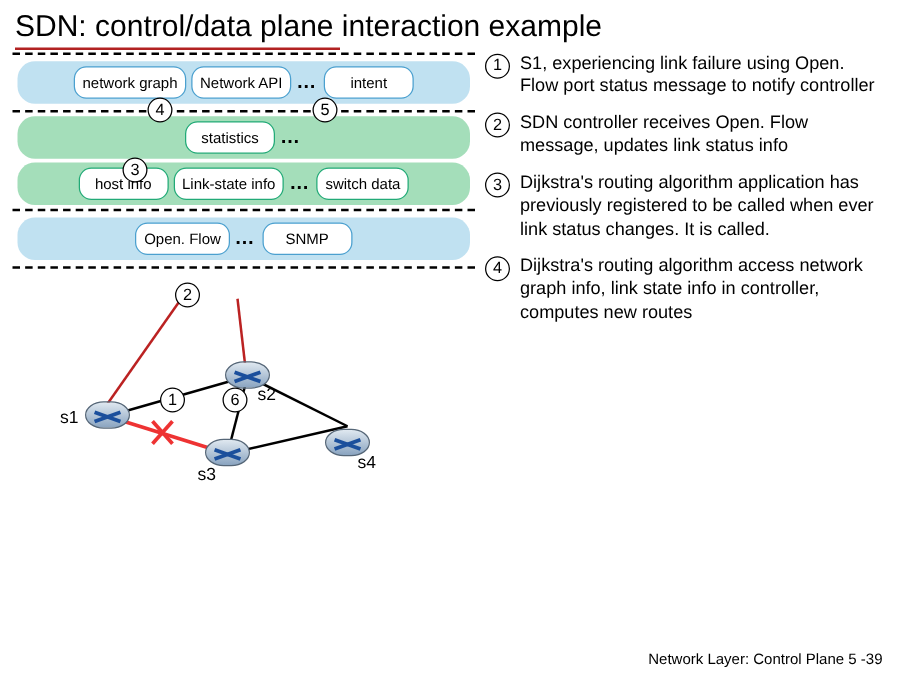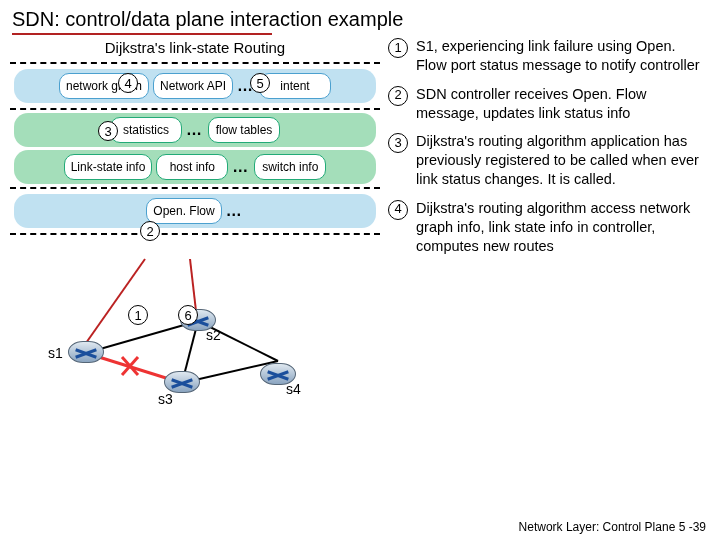--- a/index.html
+++ b/index.html
@@ -5,21 +5,21 @@
   * { box-sizing: border-box; margin: 0; padding: 0; }
   body {
     width: 720px;
     height: 540px;
     font-family: Arial, Helvetica, sans-serif;
     background: #fff;
     position: relative;
     overflow: hidden;
   }
   .title {
-    font-size: 20px;
+    font-size: 24px;
     padding: 8px 12px 0 12px;
     line-height: 1.15;
     position: relative;
   }
   .title-underline {
     height: 2px;
     background: #b22222;
     width: 260px;
     margin-left: 12px;
     margin-top: 2px;
@@ -120,47 +120,46 @@
 </head>
 <body>
 
 <div class="title">
   <span>SDN: control/data plane interaction example</span>
 </div>
 <div class="title-underline"></div>
 
 <div class="content">
   <div class="left">
-    <div class="box-label">Dijkstra's link-state Routing</div>
 
     <div class="dash">
       <div class="layer layer-a">
         <div class="cell cell-a">network graph</div>
         <div class="cell cell-a">Network API</div>
         <span class="dots">…</span>
         <div class="cell cell-a">intent</div>
       </div>
     </div>
 
     <div class="layer layer-b">
       <div class="cell">statistics</div>
       <span class="dots">…</span>
-      <div class="cell">flow tables</div>
     </div>
     <div class="layer layer-b">
+      <div class="cell">host info</div>
       <div class="cell">Link-state info</div>
-      <div class="cell">host info</div>
       <span class="dots">…</span>
-      <div class="cell">switch info</div>
+      <div class="cell">switch data</div>
     </div>
 
     <div class="dash">
       <div class="layer layer-a">
         <div class="cell cell-a">Open. Flow</div>
         <span class="dots">…</span>
+        <div class="cell cell-a">SNMP</div>
       </div>
     </div>
 
     <div class="num-circle" style="left:108px; top:36px">4</div>
     <div class="num-circle" style="left:240px; top:36px">5</div>
     <div class="num-circle" style="left:88px;  top:84px">3</div>
     <div class="num-circle" style="left:130px; top:184px">2</div>
     <div class="num-circle" style="left:118px; top:268px">1</div>
     <div class="num-circle" style="left:168px; top:268px">6</div>
 

